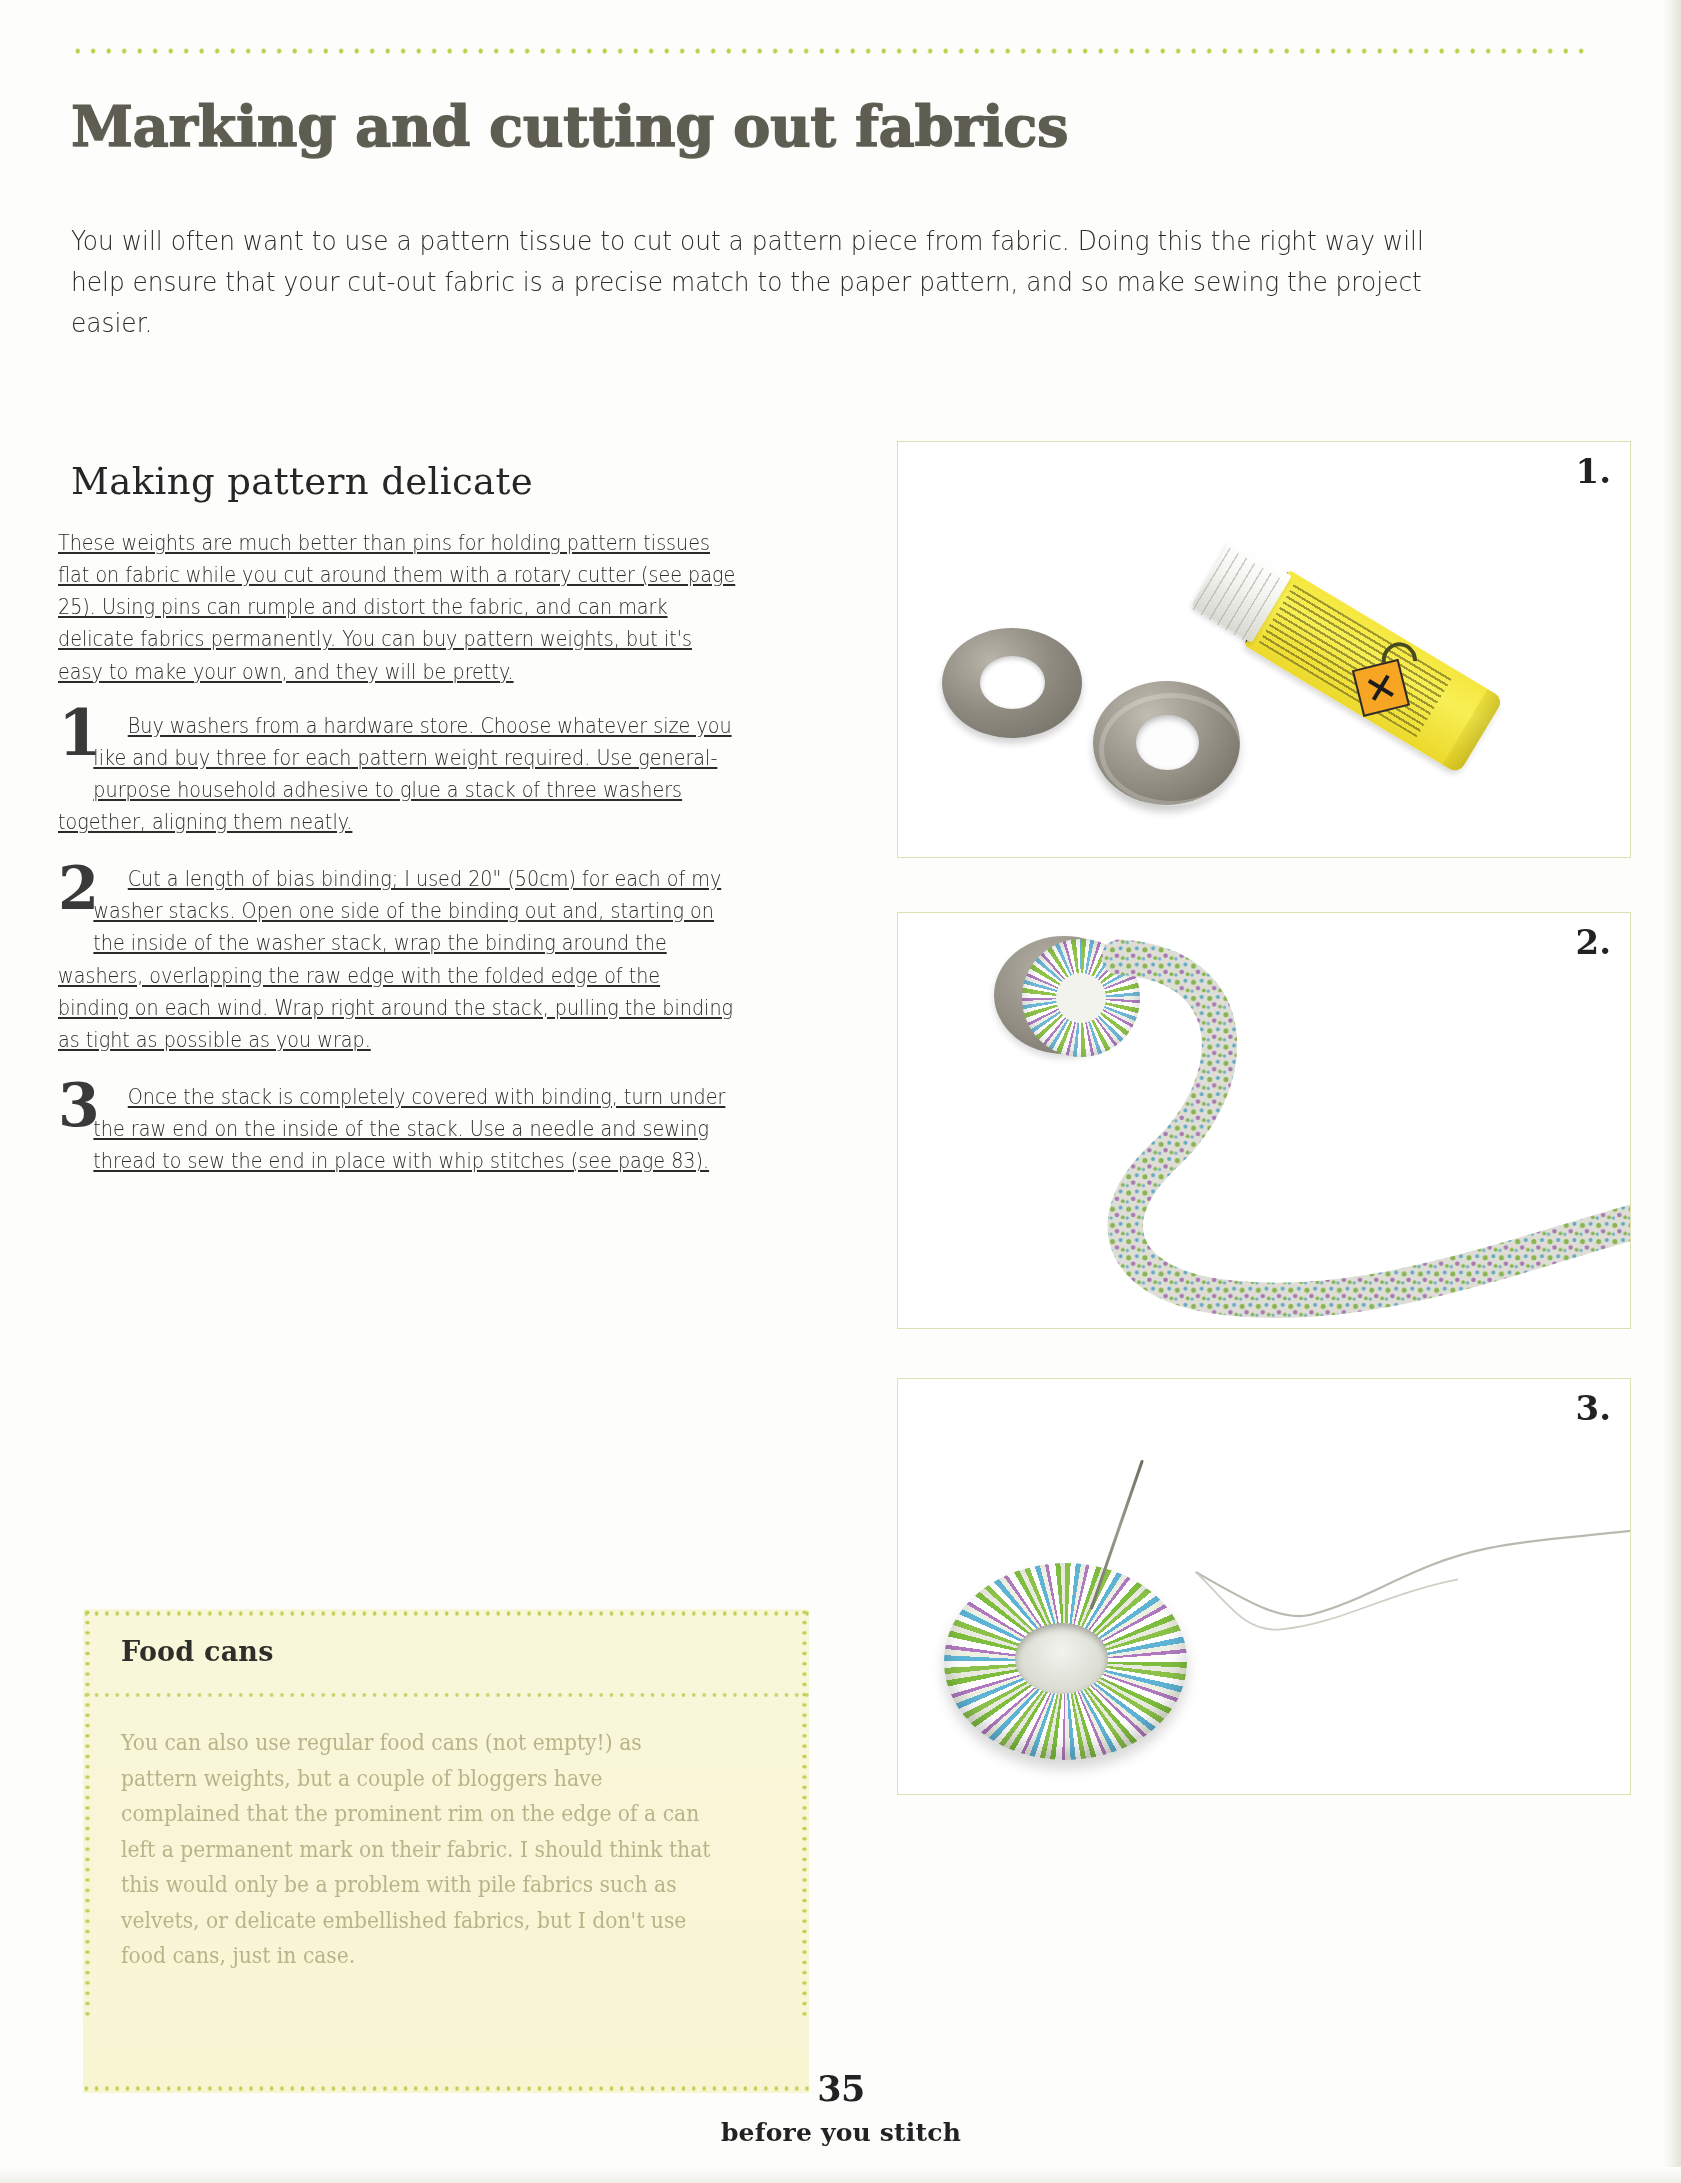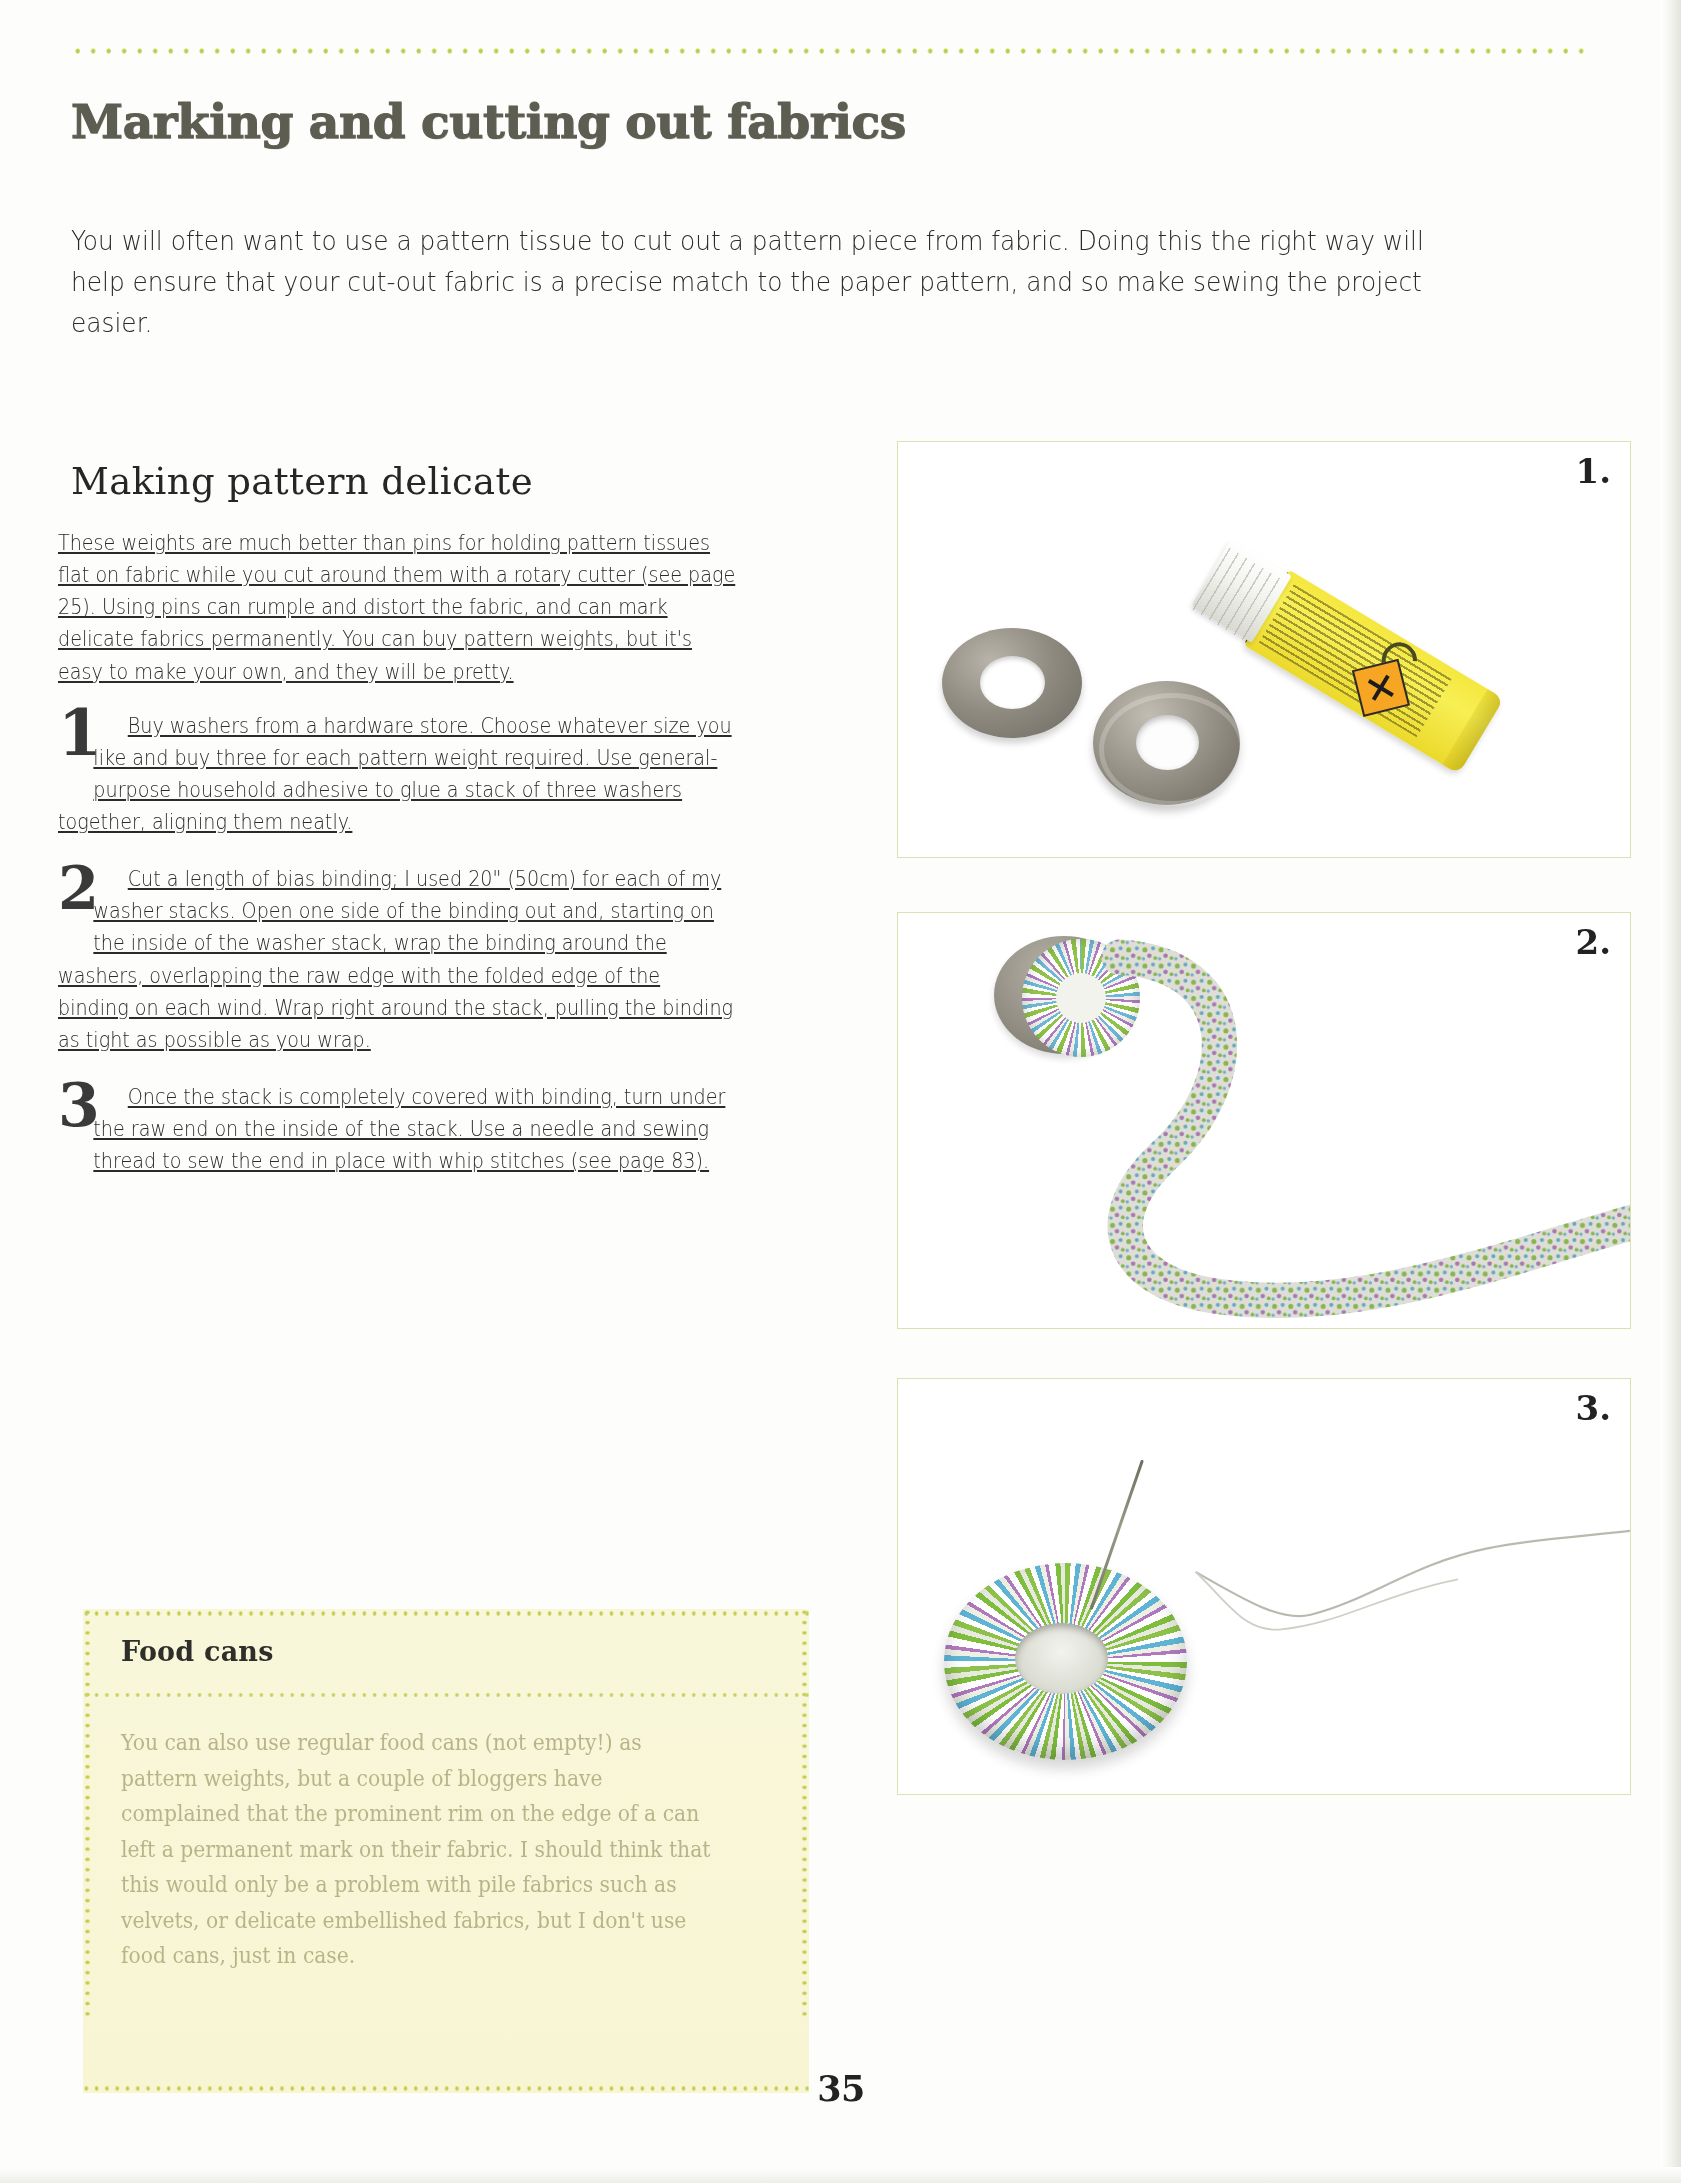--- a/index.html
+++ b/index.html
@@ -26,21 +26,21 @@
   .dot-rule{
     position:absolute;left:74px;top:46px;width:1517px;height:10.3px;
     background-image:radial-gradient(ellipse 3.7px 4.4px at 3.7px 5.2px,#b7c736 0%,#c8d45c 48%,rgba(215,224,140,0) 72%);
     background-size:15.5px 10.3px;background-repeat:repeat-x;
   }
 
   
   .title{
     position:absolute;left:71px;top:82px;width:1400px;
     font-family:"DejaVu Serif","Liberation Serif",serif;
-    font-weight:700;font-size:47px;line-height:1.0;
+    font-weight:700;font-size:56px;line-height:1.0;
     letter-spacing:-0.4px;
     color:#5d5d52;
     -webkit-text-stroke:1.2px #5d5d52;
     text-shadow:0.7px 0.7px 0 rgba(90,90,80,.35);
     margin-top:16px;
   }
   .intro{
     position:absolute;left:71px;top:193px;width:1481px;
     font-family:"DejaVu Sans","Liberation Sans",sans-serif;
     font-size:27px;line-height:1.52;color:#2b2b2b;
@@ -369,15 +369,16 @@
     <span class="cap">3.</span>
     <span class="donut"></span>
     <span class="needle"></span>
     <svg class="thread" viewBox="0 0 996 562">
       <path d="M404 262 C 470 300, 520 330, 560 320 C 640 300, 700 250, 800 230 C 870 216, 930 214, 996 206" fill="none" stroke="#b9b9b0" stroke-width="3"></path>
       <path d="M404 262 C 450 306, 470 344, 520 340 C 600 332, 660 292, 760 272" fill="none" stroke="#cfcfc6" stroke-width="2.4"></path>
     </svg>
   </figure>
 
   <div class="folio">35</div>
+  <div class="footer-text">before you stitch</div>
 
 </div>
 
 
 </body></html>

